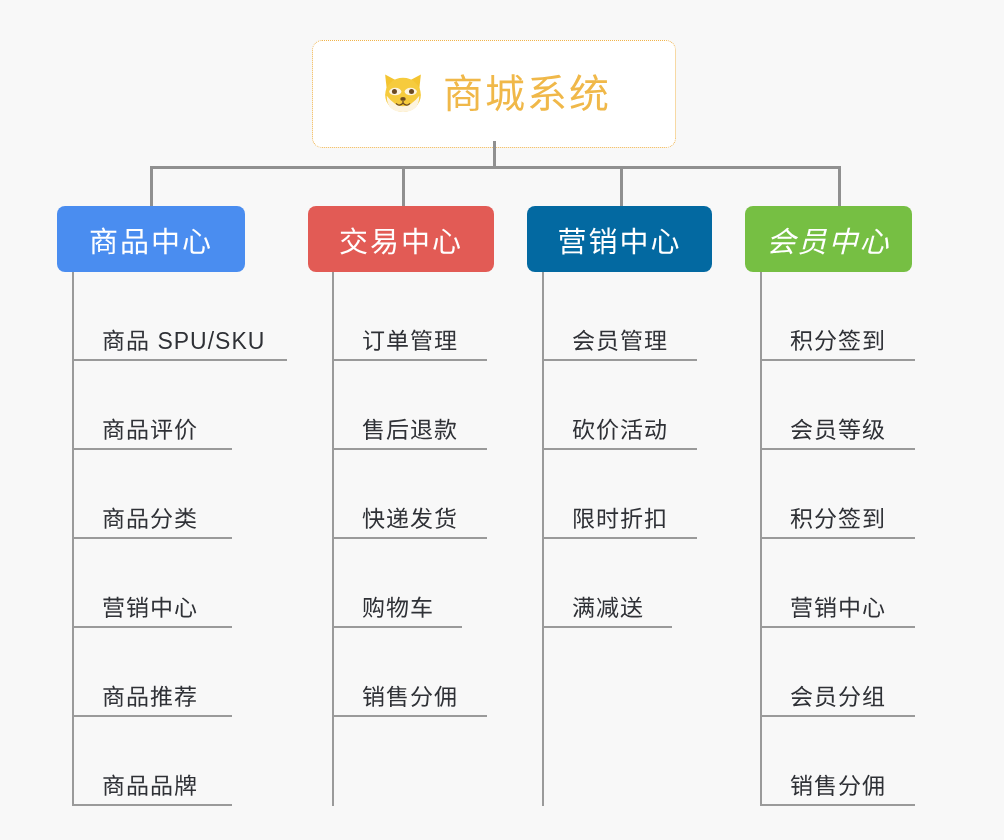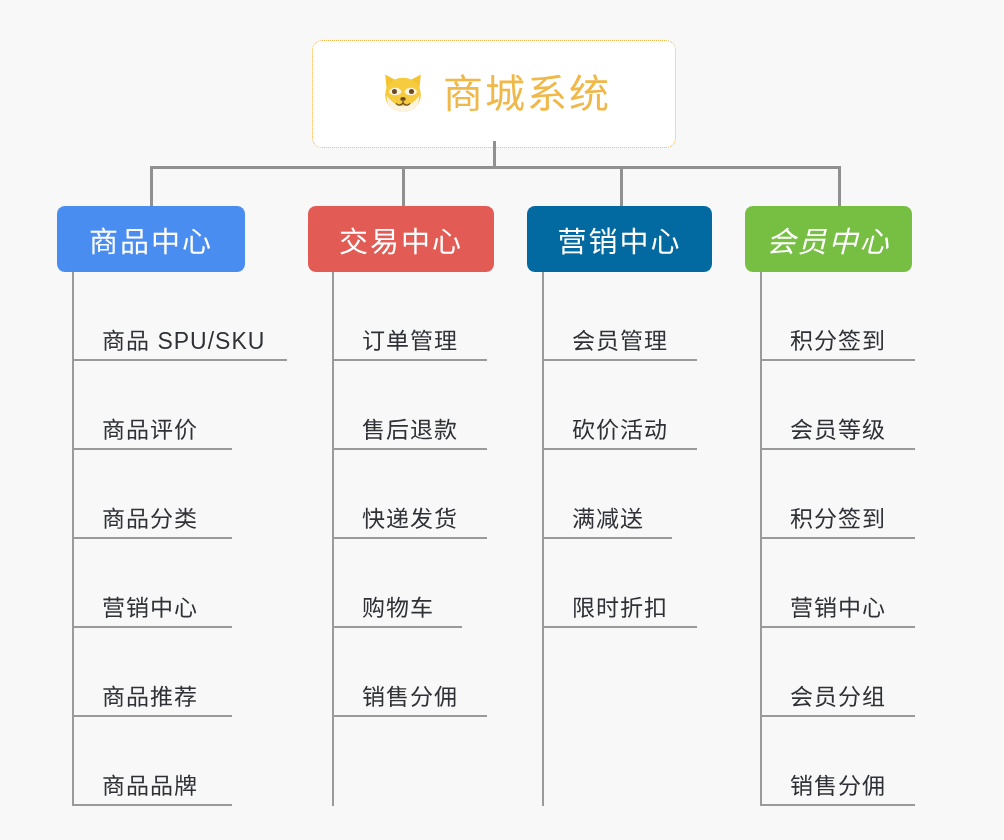--- a/index.html
+++ b/index.html
@@ -227,26 +227,26 @@
           <div class="leaf-trunk" style="height: 534px; background: rgb(154, 154, 154);"></div>
           <div class="leaf-item">
             <span class="leaf-label">会员管理</span>
             <div class="leaf-underline" style="width: 155px; background: rgb(154, 154, 154);"></div>
           </div>
           <div class="leaf-item">
             <span class="leaf-label">砍价活动</span>
             <div class="leaf-underline" style="width: 155px; background: rgb(154, 154, 154);"></div>
           </div>
           <div class="leaf-item">
+            <span class="leaf-label">限时折扣</span>
+            <div class="leaf-underline" style="width: 155px; background: rgb(154, 154, 154);"></div>
+          </div>
+          <div class="leaf-item">
             <span class="leaf-label">满减送</span>
             <div class="leaf-underline" style="width: 130px; background: rgb(154, 154, 154);"></div>
-          </div>
-          <div class="leaf-item">
-            <span class="leaf-label">限时折扣</span>
-            <div class="leaf-underline" style="width: 155px; background: rgb(154, 154, 154);"></div>
           </div>
         </div>
       </div>
       <div class="column" style="left: 745px; width: 187px;">
         <div class="cat-box" style="background: rgb(118, 191, 67); width: 167px; font-style: italic;">会员中心</div>
         <div class="leaf-list" style="margin-left: 15px; height: 534px;">
           <div class="leaf-trunk" style="height: 534px; background: rgb(154, 154, 154);"></div>
           <div class="leaf-item">
             <span class="leaf-label">积分签到</span>
             <div class="leaf-underline" style="width: 155px; background: rgb(154, 154, 154);"></div>

